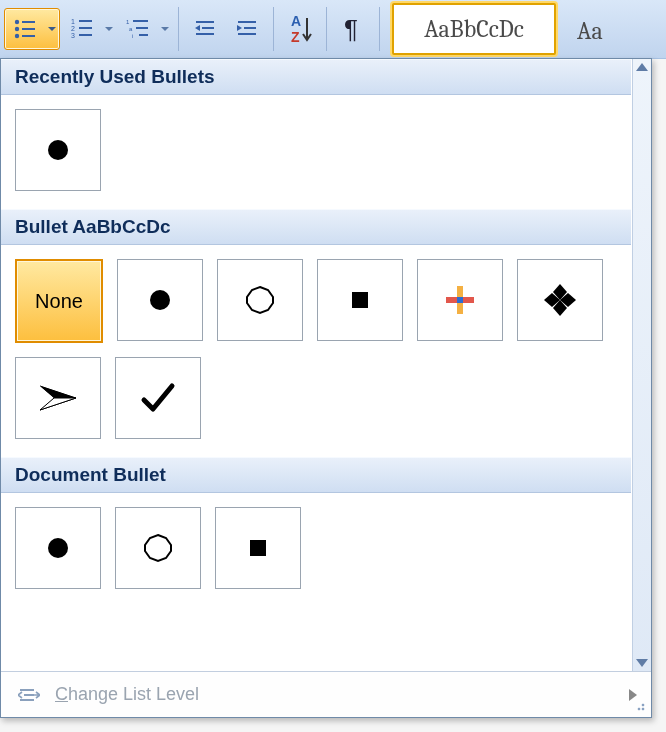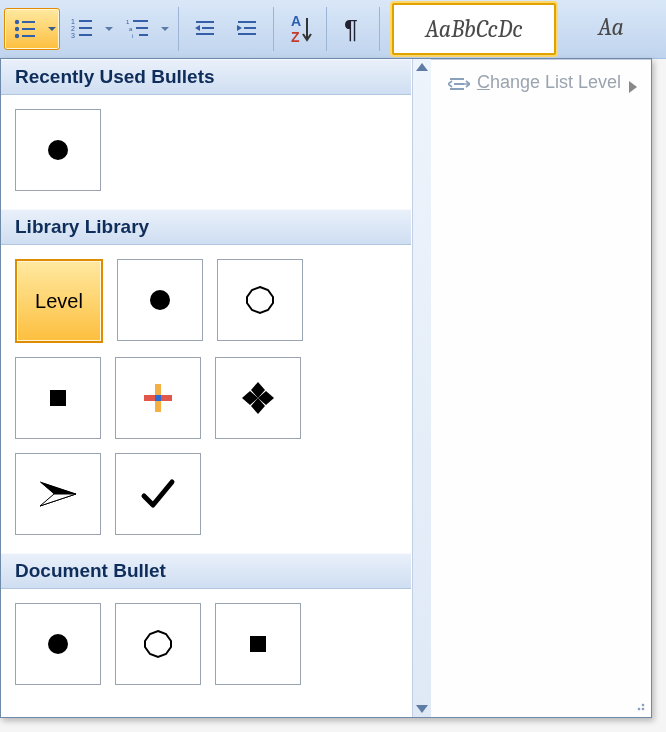--- a/index.html
+++ b/index.html
@@ -54,43 +54,43 @@
   .ribbon .split .drop{
     width:14px;height:40px;display:flex;align-items:center;justify-content:center;
   }
   .ribbon .split.active{
     background:linear-gradient(var(--sel1),var(--sel2));
     border:1px solid var(--sel-border);
     box-shadow:inset 0 0 0 1px #fff6d9;
   }
   .rsep{width:1px;height:44px;background:#9cb4d6;margin:0 4px;}
   .styles-tray{
-    display:flex;gap:6px;align-items:flex-start;margin-left:6px;font-style:italic;
+    display:flex;gap:17px;align-items:flex-end;margin-left:6px;
   }
   .style-swatch{
     width:160px;height:48px;
     background:#fff;
     border:2px solid var(--style-border);
     box-shadow:0 0 0 2px var(--style-glow);
     border-radius:2px;
     display:flex;align-items:center;justify-content:center;
     font-size:24px;color:#4a4a4a;font-family:"Cambria","Times New Roman",serif;
     overflow:hidden;white-space:nowrap;
   }
-  .style-swatch.clip{width:36px;justify-content:flex-start;padding-left:4px;border:none;box-shadow:none;background:transparent;margin-left:32px;}
+  .style-swatch.clip{width:36px;justify-content:flex-start;padding-left:4px;border:none;box-shadow:none;background:transparent;}
   
   .panel{
     position:absolute;
     left:0; top:58px;
     width:650px;
     height:658px;
     background:var(--panel-bg);
     border:1px solid var(--panel-border);
     box-shadow:2px 3px 6px rgba(0,0,0,0.25);
-    display:flex;flex-direction:row;
+    display:flex;flex-direction:column;
   }
   .panel-body{
     flex:1;
     position:relative;
     padding-right:20px; 
   }
   .section-header{
     background:linear-gradient(var(--header-grad1),var(--header-grad2));
     border-top:1px solid #f6faff;
     border-bottom:1px solid #b3c6e0;
@@ -130,21 +130,21 @@
   .vscroll .arrow{width:0;height:0;border-left:6px solid transparent;border-right:6px solid transparent;}
   .vscroll .up{border-bottom:8px solid #5f7ca6;}
   .vscroll .down{border-top:8px solid #5f7ca6;}
   
   .menu{
     border-top:1px solid #c2cedf;
     background:#fefefe;
     padding:6px 0 6px 0;
   }
   .menu-item{
-    display:flex;align-items:flex-end;gap:4px;
+    display:flex;align-items:center;gap:12px;
     padding:6px 14px;
     font-size:18px;
     color:var(--menu-text);
   }
   .menu-item.disabled{color:var(--disabled);}
   .menu-item .micon{width:28px;display:flex;justify-content:center;}
   .menu-item .spacer{flex:1;}
   .menu-item .sub-arrow{
     width:0;height:0;border-top:6px solid transparent;border-bottom:6px solid transparent;border-left:8px solid #888;
   }
@@ -274,24 +274,24 @@
     <div class="tiles">
       <div class="tile">
         <span>
           <svg width="32" height="32" viewBox="0 0 32 32">
               <circle cx="16" cy="16" r="10" fill="#000"></circle>
             </svg>
         </span>
       </div>
     </div>
 
-    <div class="section-header">Library Library</div>
+    <div class="section-header">Bullet AaBbCcDc</div>
     <div class="tiles">
       <div class="tile selected none-text">
-        <span>Level</span>
+        <span>None</span>
       </div>
       <div class="tile">
         <span>
           <svg width="32" height="32" viewBox="0 0 32 32">
               <circle cx="16" cy="16" r="10" fill="#000"></circle>
             </svg>
         </span>
       </div>
       <div class="tile">
         <span>

